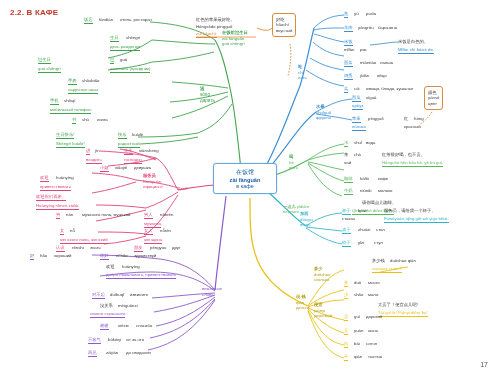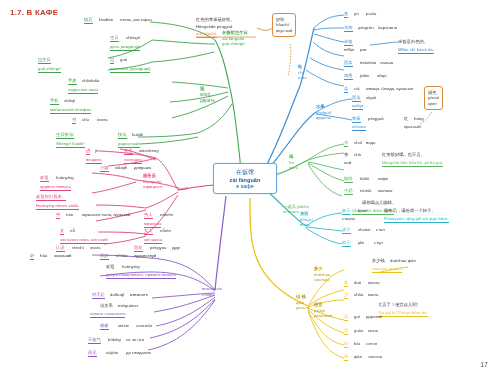--- a/index.html
+++ b/index.html
@@ -166,21 +166,21 @@
       <path d="M308,306 C322,296 334,292 344,290"></path>
       <path d="M308,307 C322,302 334,300 344,300"></path>
       <path d="M308,308 C322,314 334,318 344,320"></path>
       <path d="M308,309 C322,324 334,330 344,333"></path>
       <path d="M308,310 C320,334 330,342 344,345"></path>
       <path d="M308,311 C320,344 330,354 344,358"></path>
       <path d="M380,272 C392,270 400,268 408,267"></path>
     </g>
   </svg>
 
-  <div id="title">1.7. В КАФЕ</div>
+  <div id="title">2.2. В КАФЕ</div>
 
   <div id="central">
     <div class="cn">在饭馆</div>
     <div class="py">zài fànguǎn</div>
     <div class="ru">в кафе</div>
   </div>
 
   <div class="leaf ul" style="left:84px;top:17px;color:#3fa34d;">
     <span class="t">饭店</span>
   </div>

